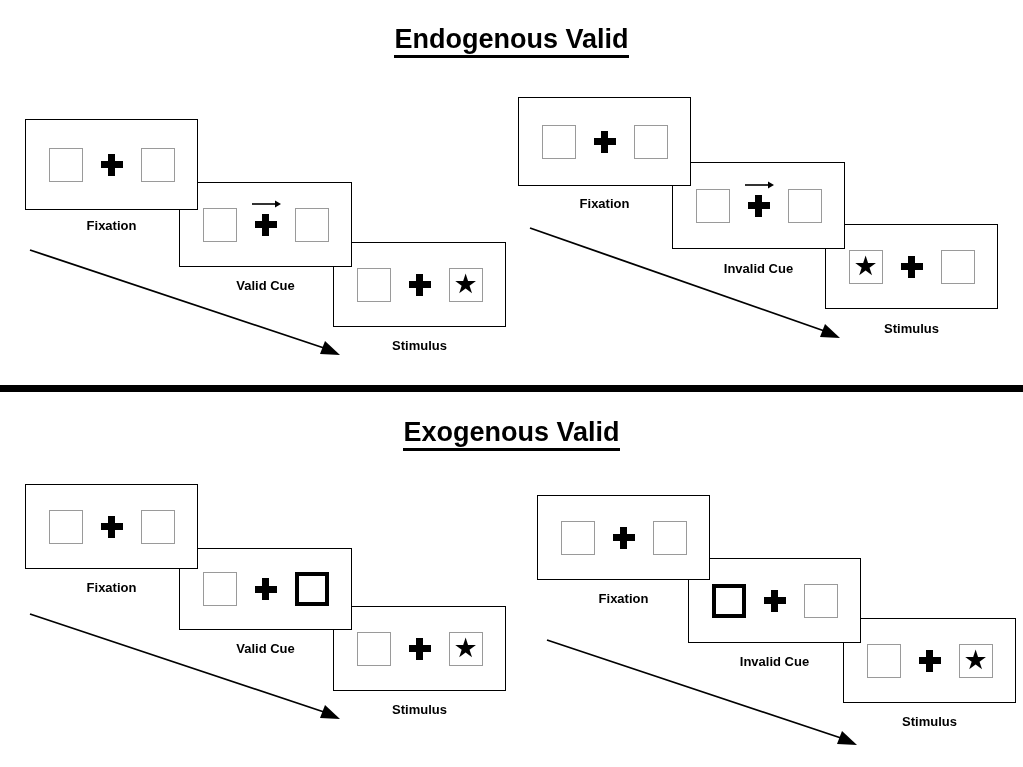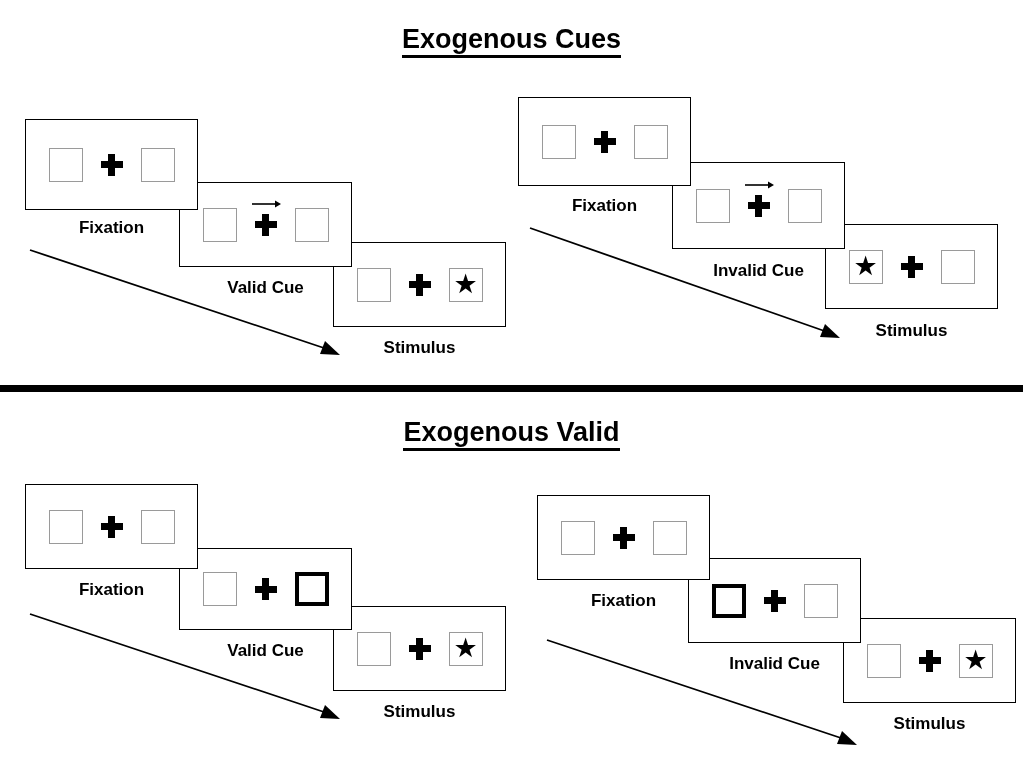--- a/index.html
+++ b/index.html
@@ -27,30 +27,30 @@
   .star{font-size:27px;line-height:1;color:#000;}
 
   .plus{position:relative;width:22px;height:22px;flex:0 0 22px;}
   .plus::before,.plus::after{content:"";position:absolute;background:#000;}
   .plus::before{left:7.5px;top:0;width:7px;height:22px;}
   .plus::after{left:0;top:7.5px;width:22px;height:7px;}
 
   .cue-arrow{position:absolute;left:50%;transform:translateX(-50%);
        top:-15px;width:30px;height:10px;}
 
-  .label{position:absolute;font-size:17px;font-weight:bold;
+  .label{position:absolute;font-size:13px;font-weight:bold;
        text-align:center;white-space:nowrap;}
 
   .time-arrow{position:absolute;}
 </style>
 </head>
 <body>
 
 <div class="section-title" style="top:24px;">
-  <span>Exogenous Cues</span>
+  <span>Endogenous Valid</span>
 </div>
 
 <div class="panel" style="left:25px;top:119px;width:173px;height:91px;z-index:6;">
   <div class="panel-inner">
     <div class="box"></div>
     <div class="plus"></div>
     <div class="box"></div>
   </div>
 </div>
 <div class="label" style="left:25px;top:218px;width:173px;">Fixation</div>

